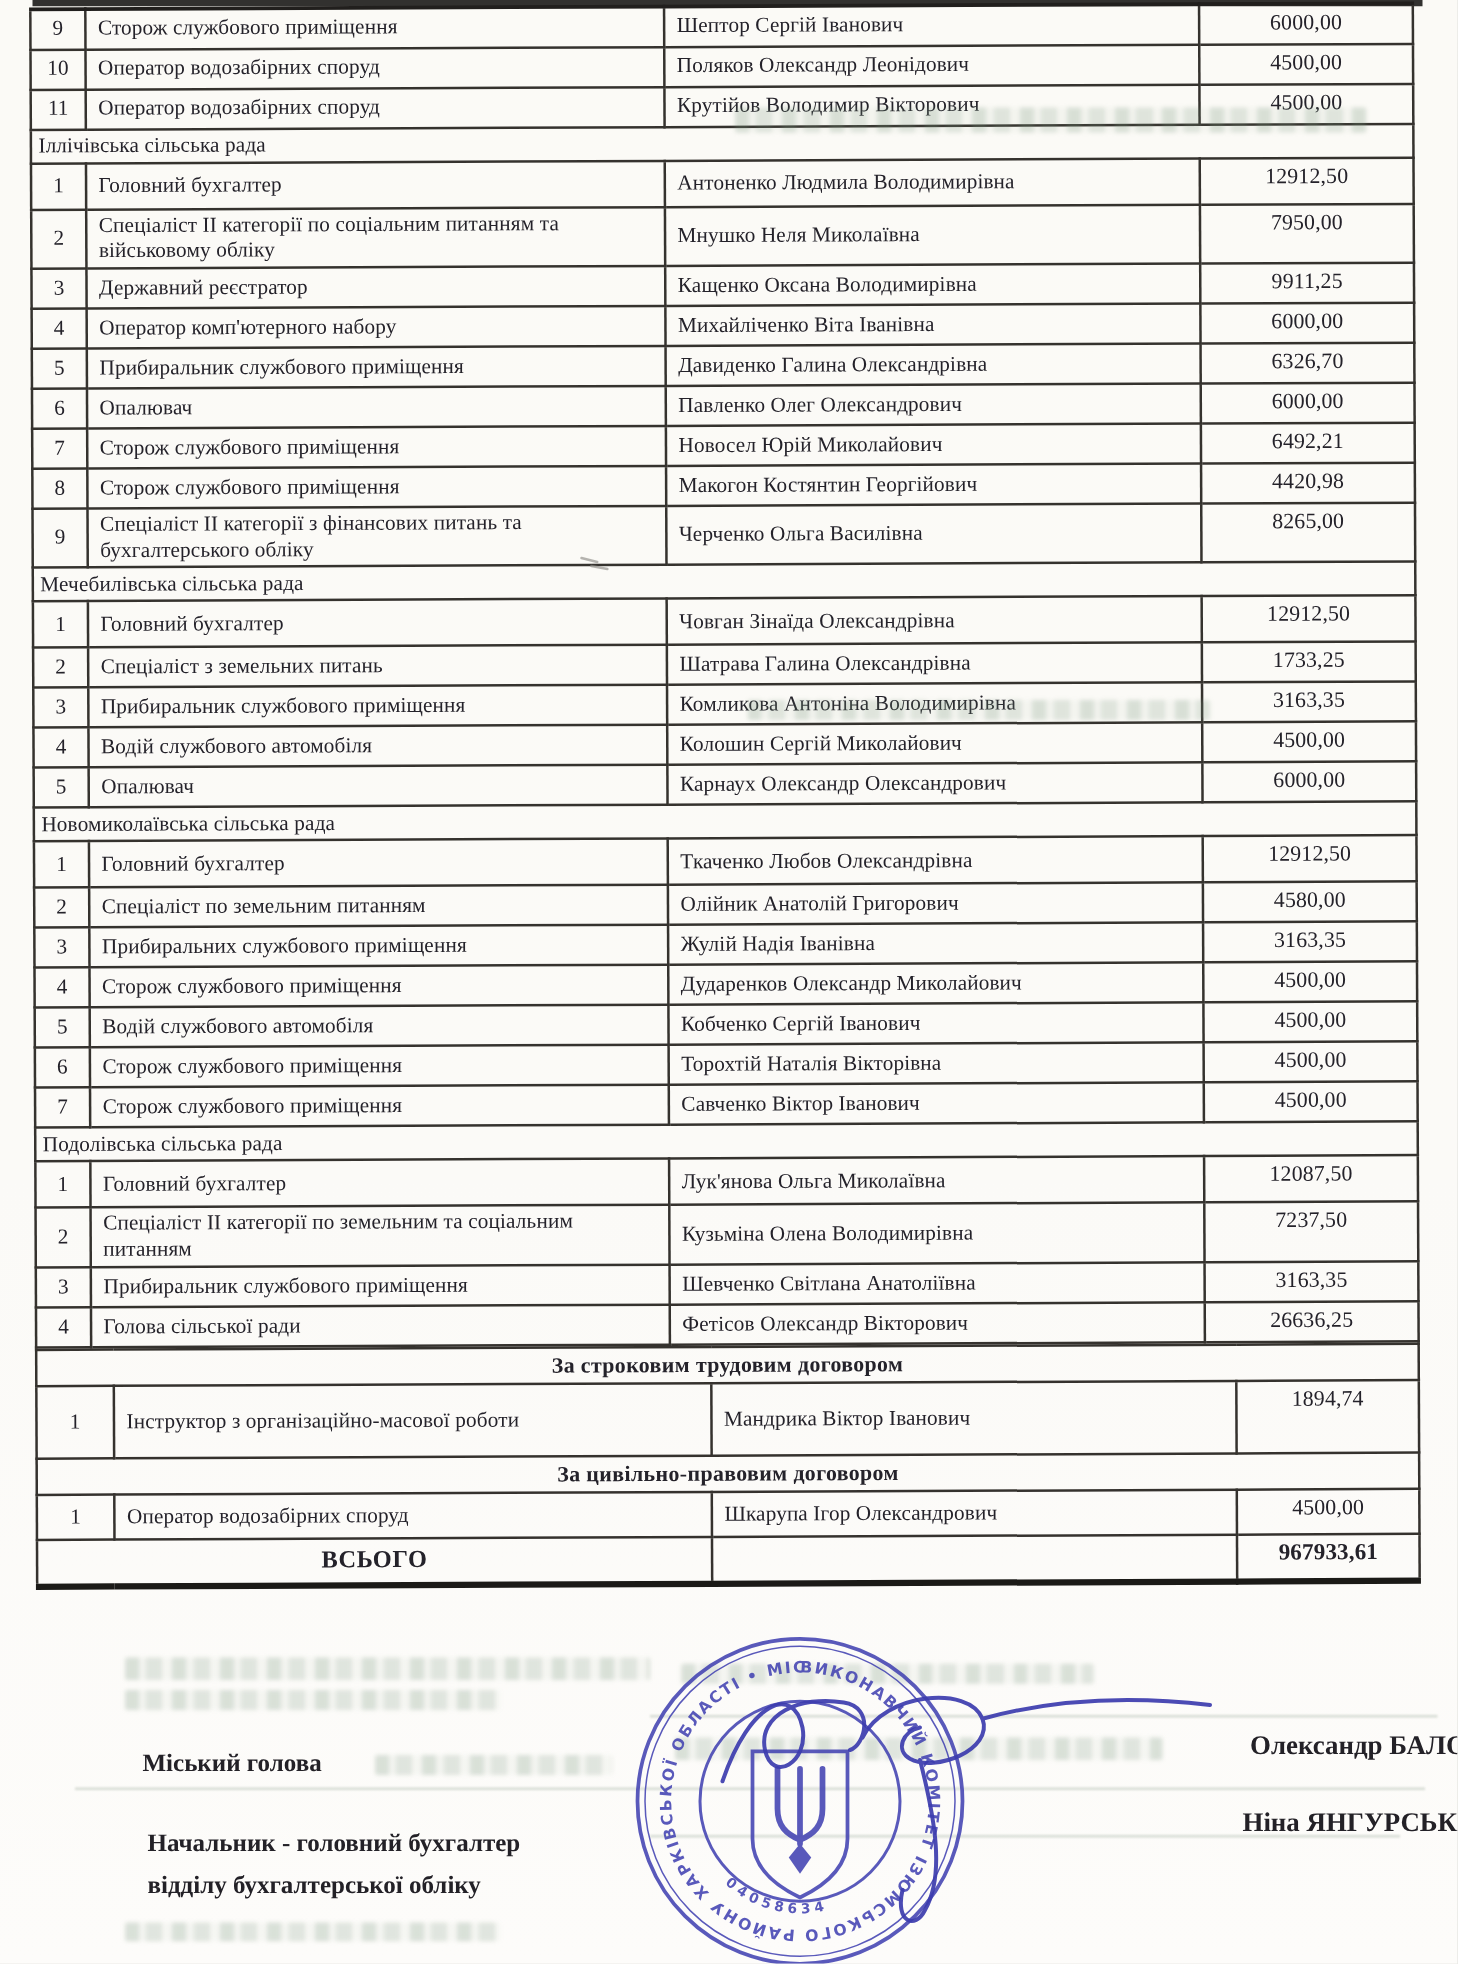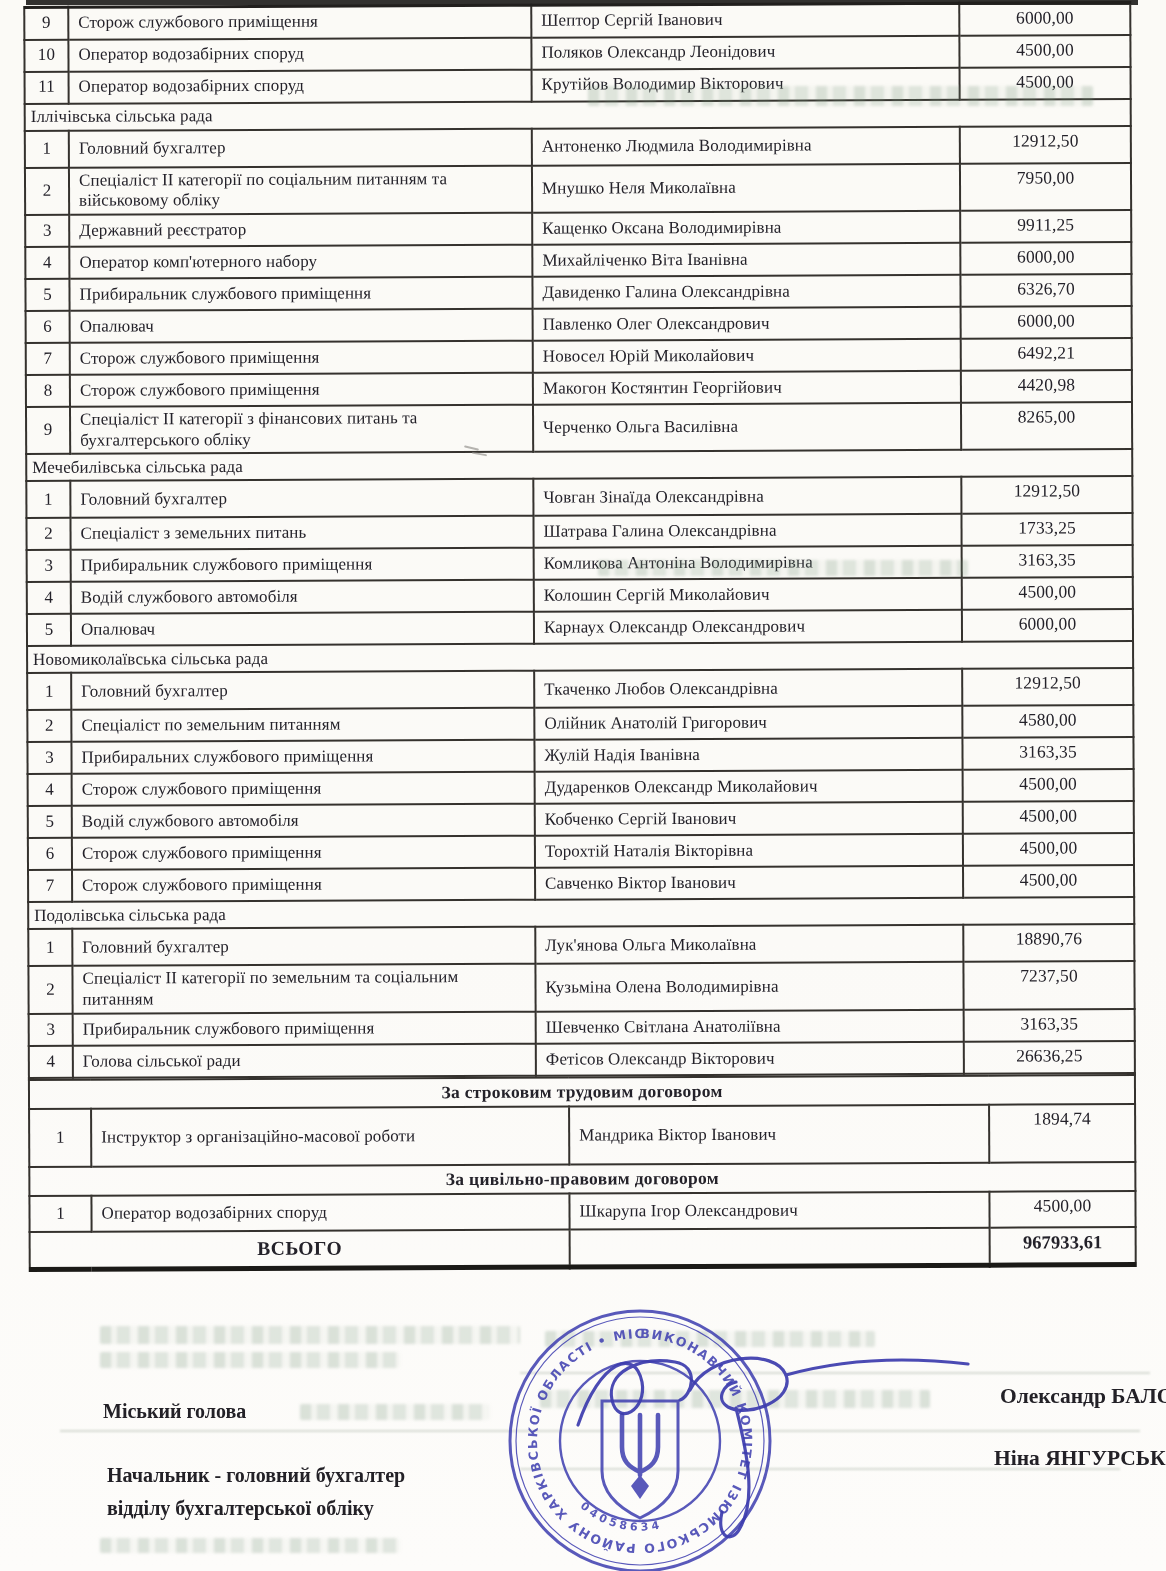--- a/index.html
+++ b/index.html
@@ -41,21 +41,21 @@
   .banner-row{height:29px;}
   .banner-cell{text-align:center;font-weight:700;font-size:17.5px;letter-spacing:.3px;}
   .contract-row{height:58px;}
   .civil-row{height:36px;}
   .total-row{height:38px;}
   .total-label{text-align:center;font-weight:700;font-size:19.5px;letter-spacing:.5px;vertical-align:middle;}
   .total-amt{font-weight:700;font-size:18.5px;}
 
   
   .sig-text{position:absolute;font-weight:700;white-space:nowrap;}
-  .t20{font-size:20px;}
+  .t20{font-size:20px;margin-left:11px;}
   .t22{font-size:21.5px;}
 
   
   .stamp-svg{position:absolute;left:503px;top:1304px;width:274px;height:274px;opacity:.88;}
   .sign-svg{position:absolute;left:540px;top:1330px;width:490px;height:235px;}
 
   
   .ghost{
     position:absolute;
     background:repeating-linear-gradient(90deg,
@@ -236,21 +236,21 @@
             <td class="name-cell">Савченко Віктор Іванович</td>
             <td class="amt-cell">4500,00</td>
           </tr>
           <tr class="group-header-row">
             <td class="group-header" colspan="4">Подолівська сільська рада</td>
           </tr>
           <tr class="data-row row-first">
             <td class="num-cell">1</td>
             <td class="pos-cell">Головний бухгалтер</td>
             <td class="name-cell">Лук'янова Ольга Миколаївна</td>
-            <td class="amt-cell">18890,76</td>
+            <td class="amt-cell">12087,50</td>
           </tr>
           <tr class="data-row">
             <td class="num-cell">2</td>
             <td class="pos-cell">Спеціаліст ІІ категорії по земельним та соціальним питанням</td>
             <td class="name-cell">Кузьміна Олена Володимирівна</td>
             <td class="amt-cell">7237,50</td>
           </tr>
           <tr class="data-row">
             <td class="num-cell">3</td>
             <td class="pos-cell">Прибиральник службового приміщення</td>

